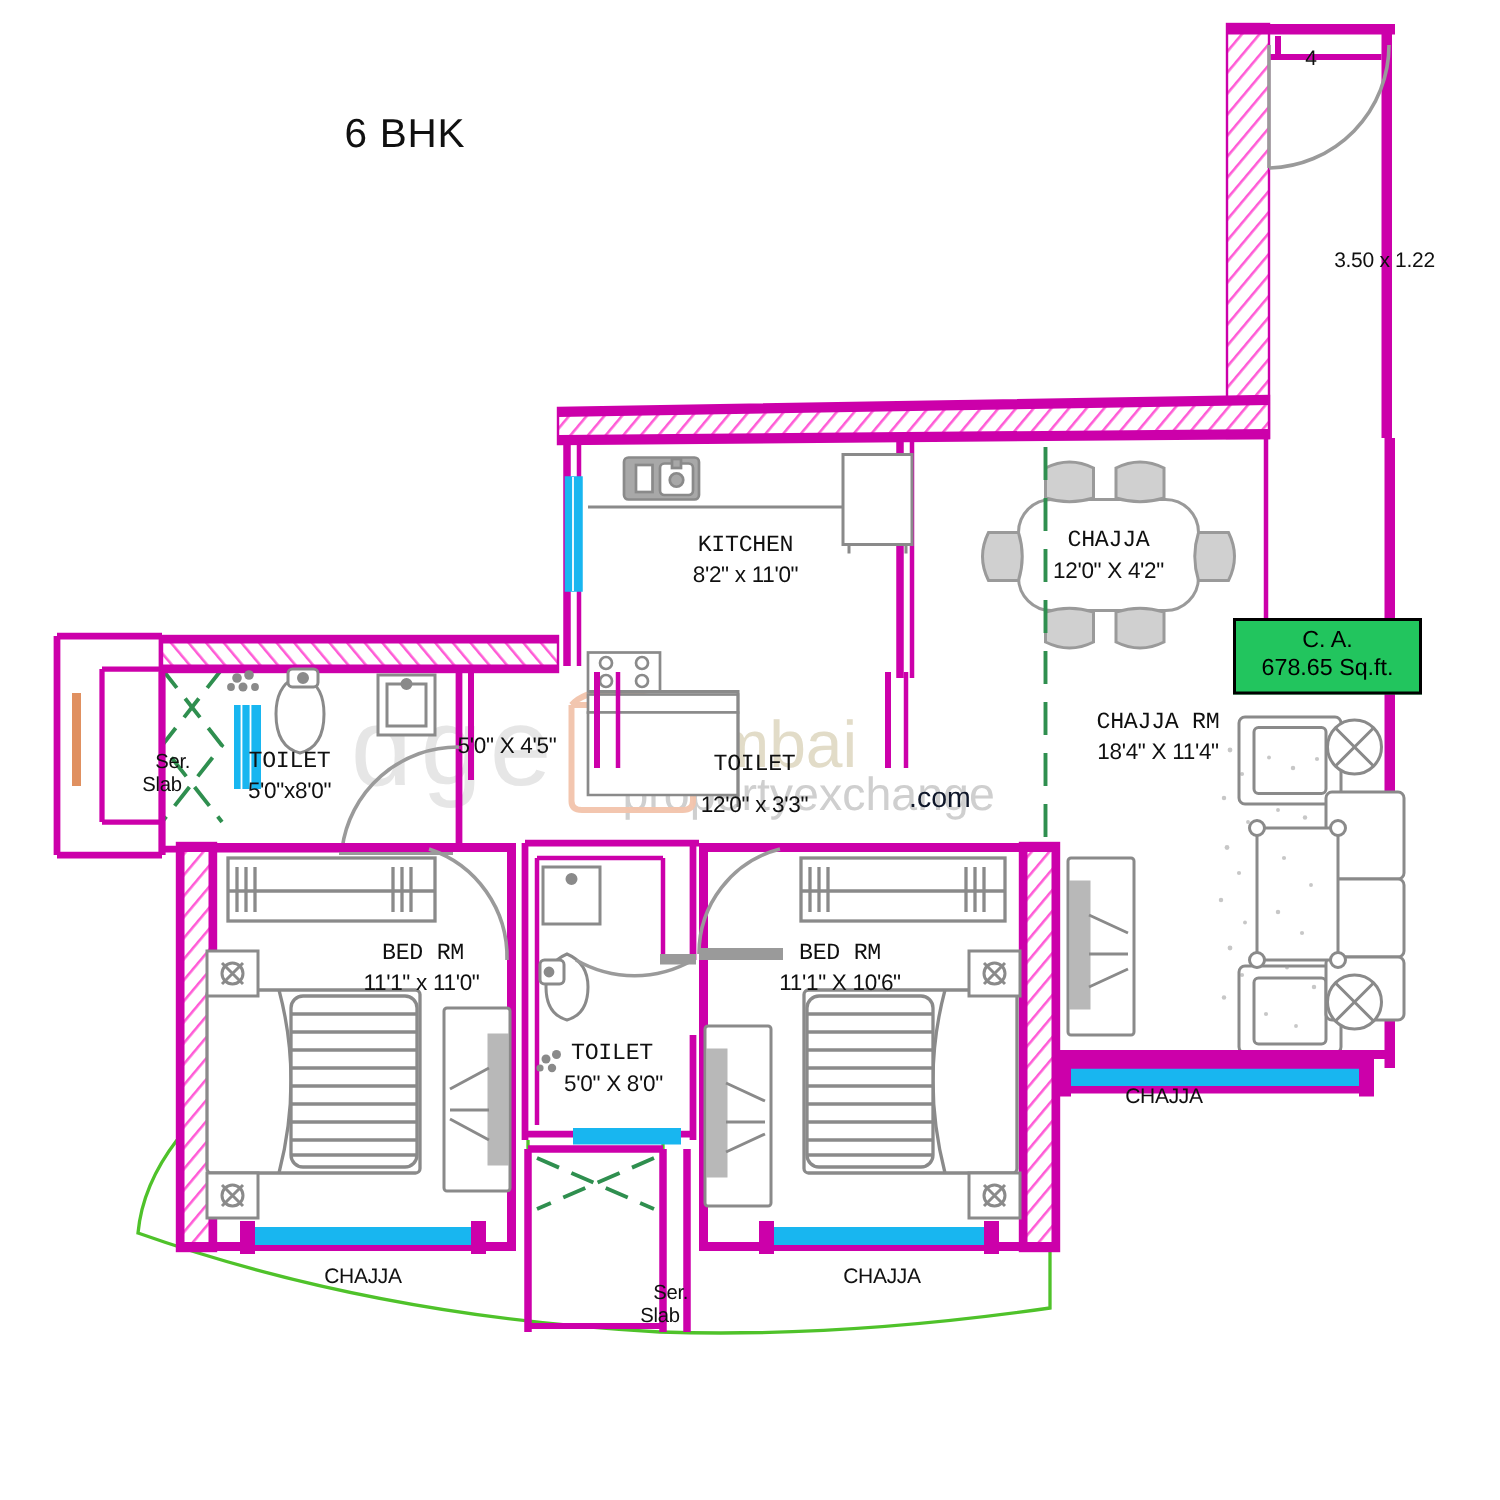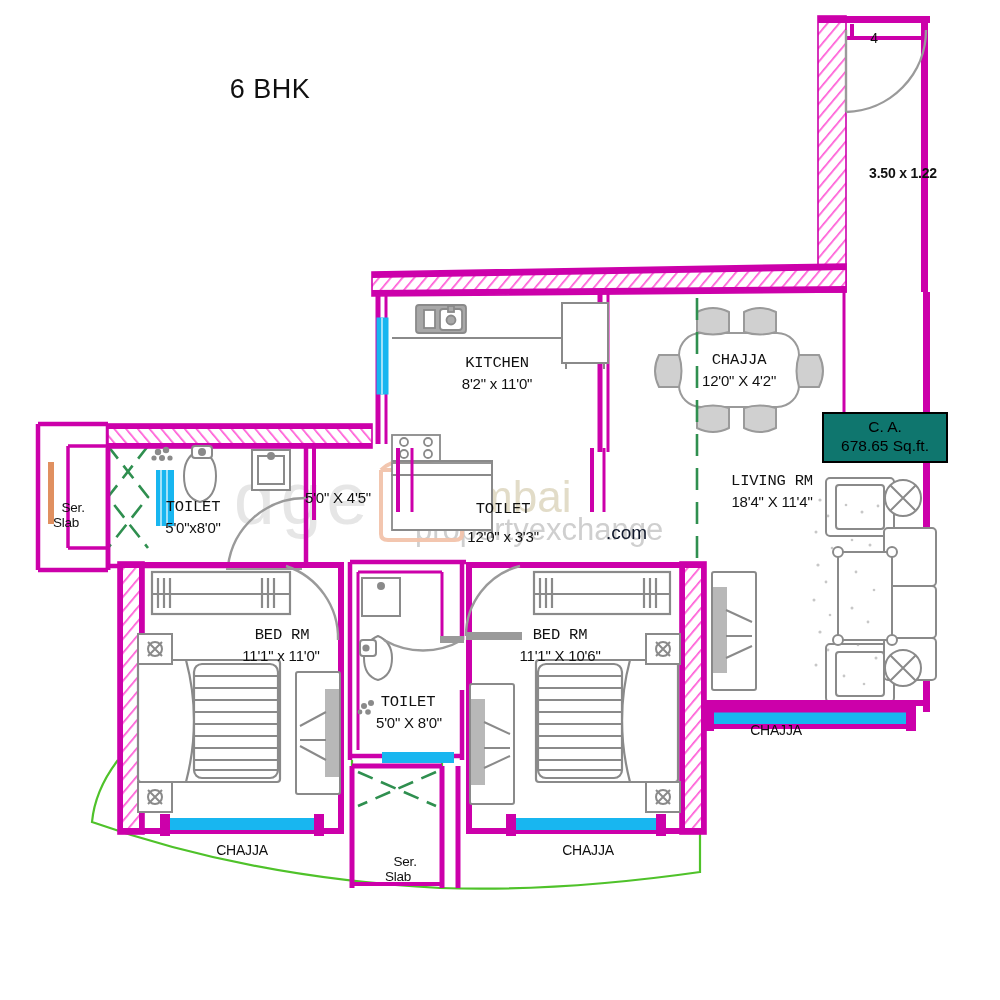--- a/index.html
+++ b/index.html
@@ -31,25 +31,25 @@
     line-height: 1.18;
     letter-spacing: -0.2px;
   }
   .title-lbl {
     font-size: 27px;
     letter-spacing: 0.5px;
   }
   .room-lbl { font-size: 15.5px; font-family: Liberation Mono, monospace; }
   .room-dim { font-size: 15px; }
   .small-lbl { font-size: 14px; }
-  .tiny-lbl { font-size: 13.5px; line-height: 1.1; }
+  .tiny-lbl { font-size: 13.5px; line-height: 1.1; padding-left: 42px; }
   .ca-box {
     position: absolute;
     border: 2.5px solid #000;
-    background: #0f766e;
+    background: #22c55e;
     text-align: center;
     padding: 3px 8px 5px 8px;
     font-size: 15.5px;
     line-height: 1.25;
     color: #000;
   }
   .watermark {
     position: absolute;
     pointer-events: none;
     user-select: none;
@@ -462,34 +462,34 @@
     </g>
 
     <g stroke="#cc00aa" stroke-width="3" fill="none">
       <path d="M844 292 L844 420"></path>
     </g>
   </svg>
 
   <div class="lbl title-lbl" style="left:200px; top:74px; width:140px;">6 BHK</div>
 
   <div class="lbl small-lbl" style="left:852px; top:30px; width:44px;">4</div>
-  <div class="lbl small-lbl" style="left:838px; top:165px; width:130px;font-weight:bold;">3.50 x 1.22</div>
+  <div class="lbl small-lbl" style="left:858px; top:165px; width:130px;">3.50 x 1.22</div>
 
   <div class="lbl room-lbl" style="left:432px; top:354px; width:130px;">KITCHEN</div>
   <div class="lbl room-dim" style="left:432px; top:375px; width:130px;">8'2" x 11'0"</div>
 
   <div class="lbl room-lbl" style="left:679px; top:351px; width:120px;">CHAJJA</div>
   <div class="lbl room-dim" style="left:675px; top:372px; width:128px;">12'0" X 4'2"</div>
 
   <div class="ca-box" style="left:822px; top:412px; width:106px;">
     <div>C. A.</div>
     <div>678.65 Sq.ft.</div>
   </div>
 
-  <div class="lbl room-lbl" style="left:712px; top:472px; width:120px;">LIVING RM</div>
+  <div class="lbl room-lbl" style="left:712px; top:472px; width:120px;">CHAJJA RM</div>
   <div class="lbl room-dim" style="left:708px; top:493px; width:128px;">18'4" X 11'4"</div>
 
   <div class="lbl room-lbl" style="left:138px; top:498px; width:110px;">TOILET</div>
   <div class="lbl room-dim" style="left:138px; top:519px; width:110px;">5'0"x8'0"</div>
 
   <div class="lbl room-dim" style="left:283px; top:489px; width:110px;">5'0" X 4'5"</div>
 
   <div class="lbl room-lbl" style="left:443px; top:500px; width:120px;">TOILET</div>
   <div class="lbl room-dim" style="left:443px; top:528px; width:120px;">12'0" x 3'3"</div>
 

